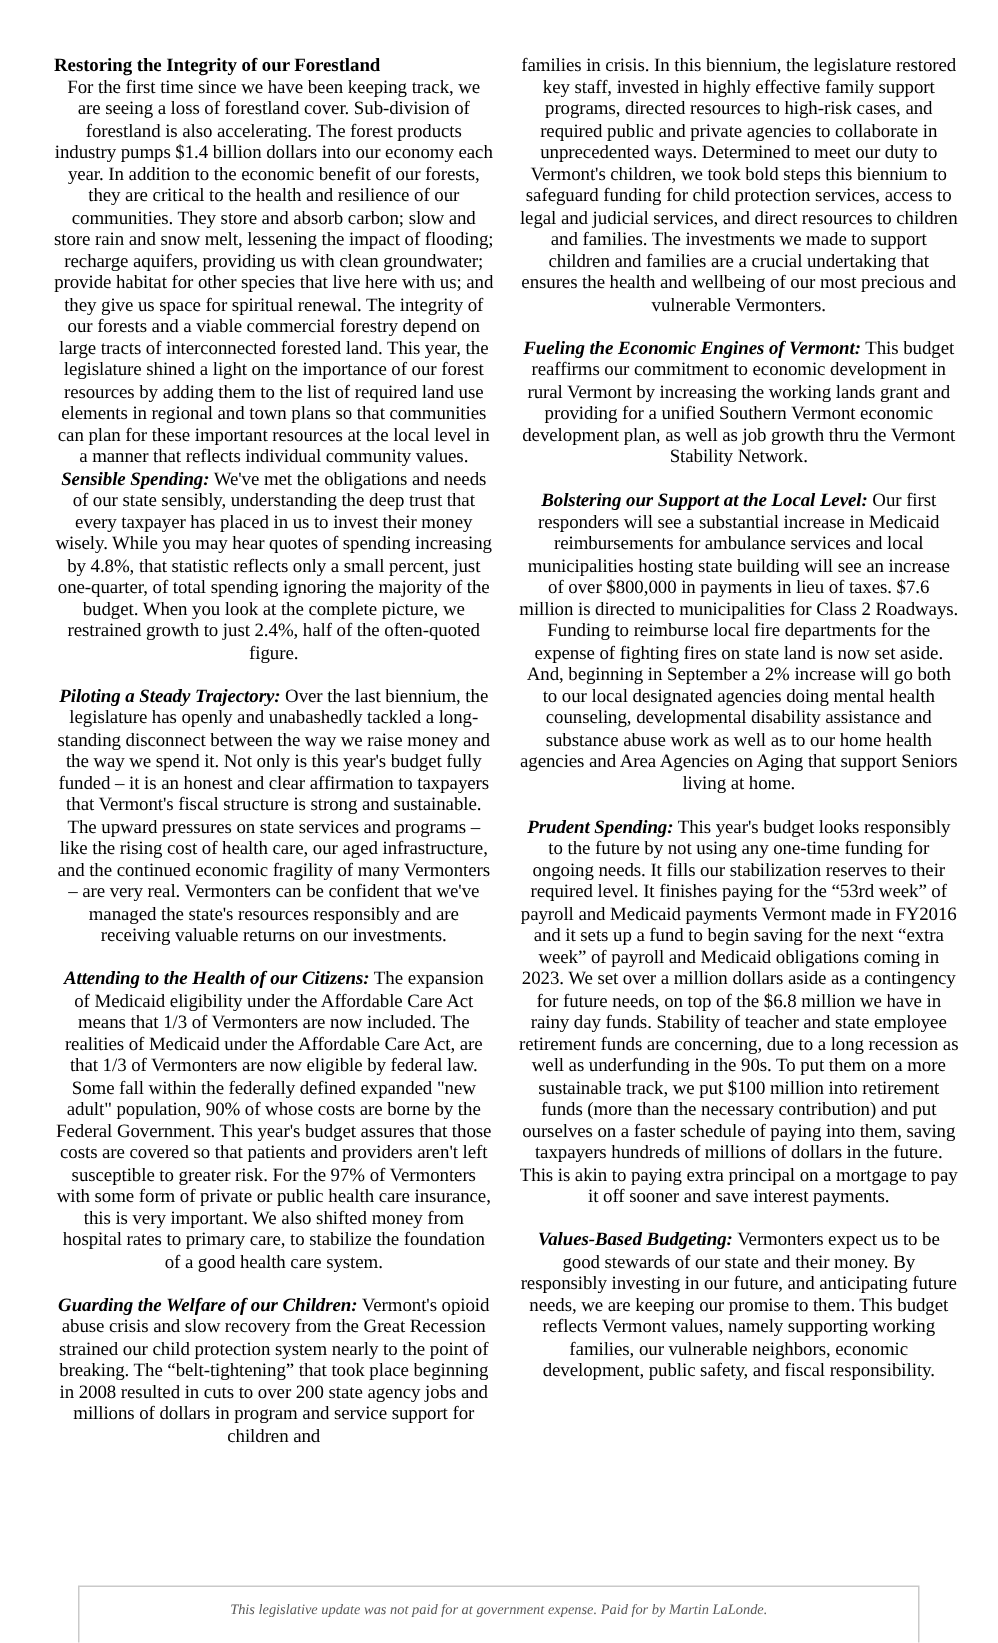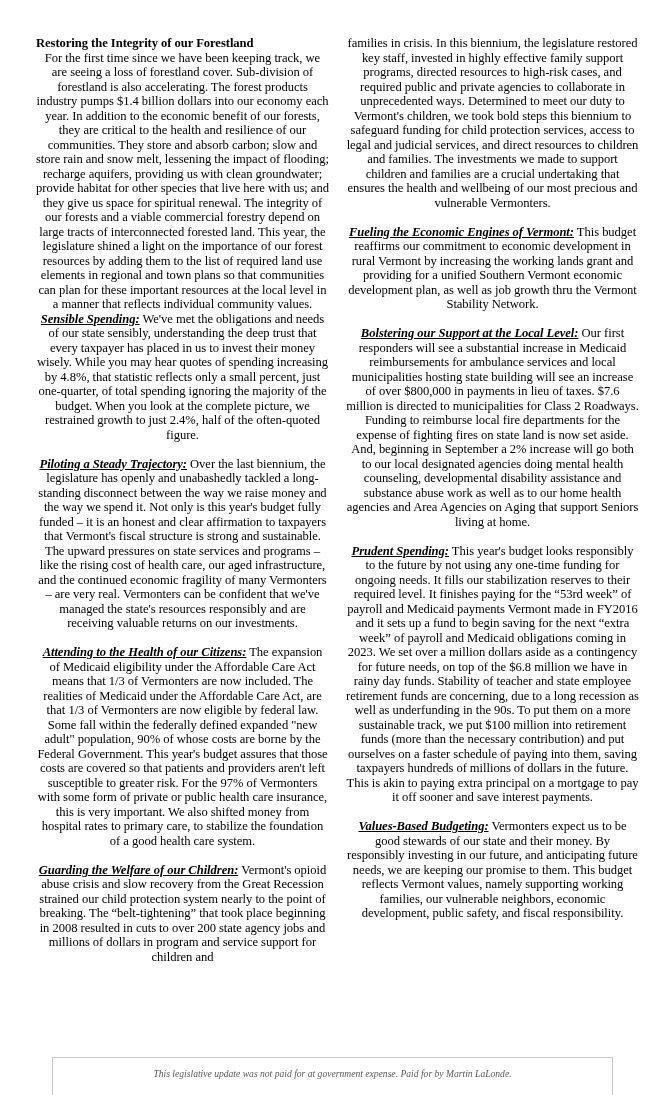--- a/index.html
+++ b/index.html
@@ -63,21 +63,20 @@
     word-spacing: 0px;
   }
 
   p.spaced {
     margin-top: 14.5px;
   }
 
   .lead {
     font-style: italic;
     font-weight: bold;
-    text-decoration: underline;
   }
 
   .footer-box {
     position: absolute;
     left: 52px;
     top: 1057px;
     width: 561px;
     height: 46px;
     border: 1px solid #c9c9c9;
     box-sizing: border-box;

